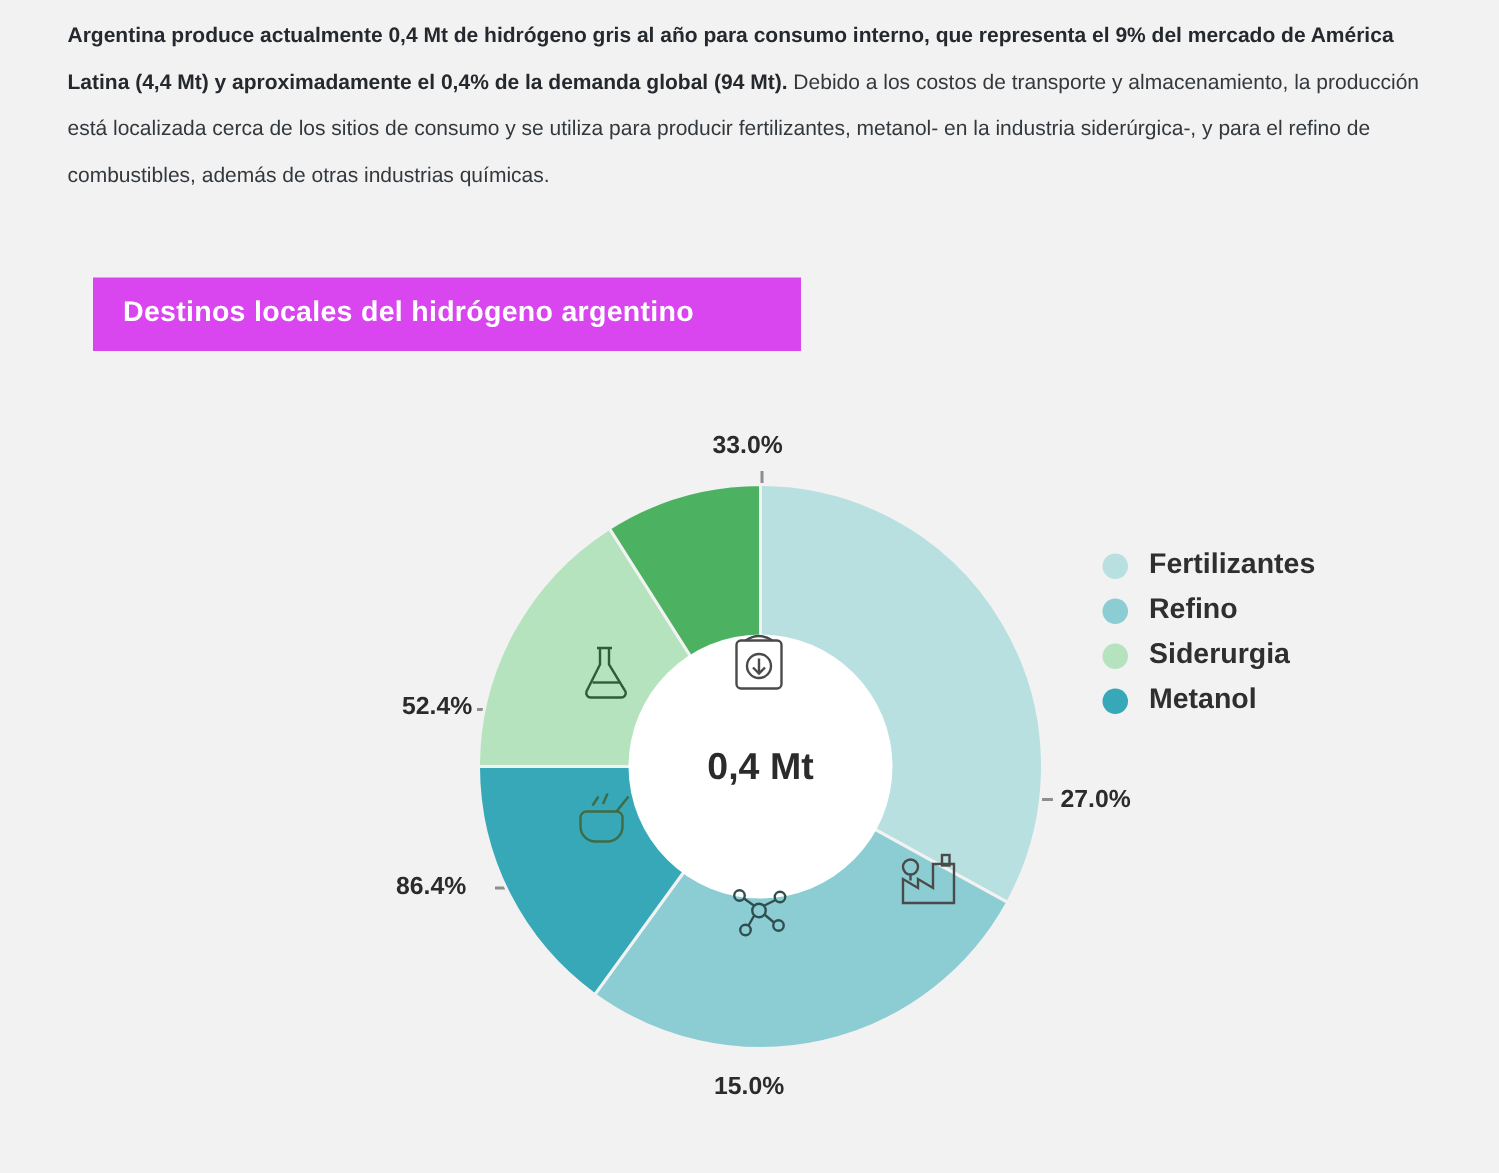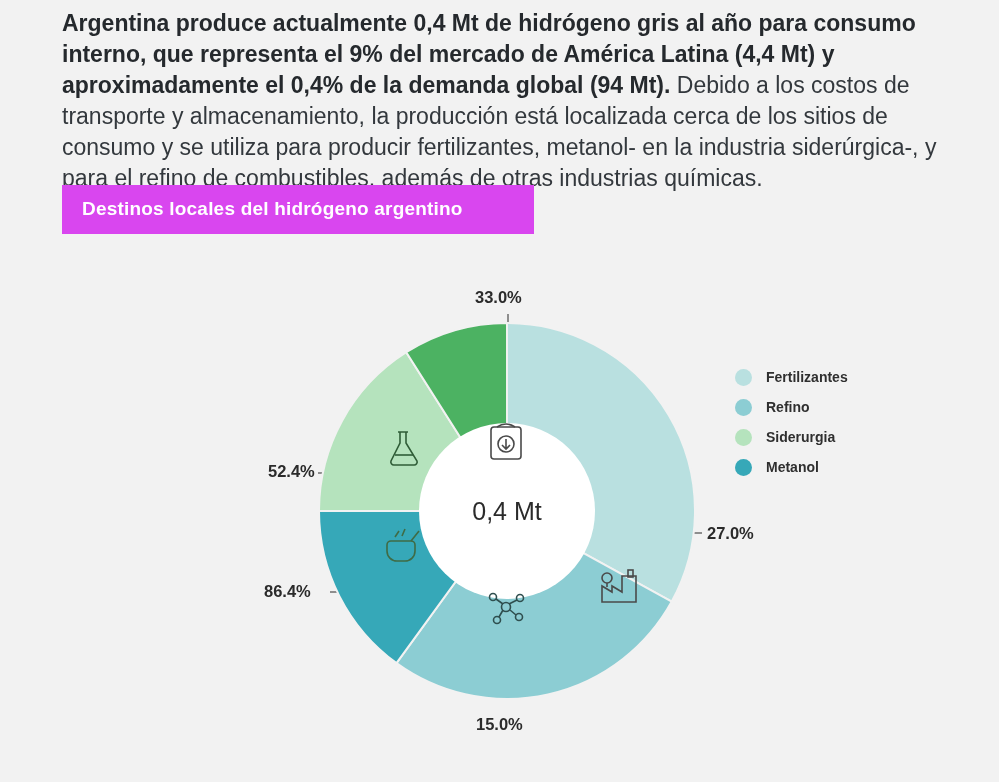--- a/index.html
+++ b/index.html
@@ -12,24 +12,24 @@
     background: #f2f2f2;
     font-family: "Liberation Sans", sans-serif;
     color: #3b3b3b;
     overflow: hidden;
     position: relative;
   }
 
   
   #intro {
     position: absolute;
-    left: 62px;
+    left: 45px;
     top: 8px;
     width: 915px;
-    font-size: 23px;
+    font-size: 14px;
     line-height: 31px;
     color: #33383d;
   }
   #intro .lead {
     font-weight: bold;
     color: #25292d;
   }
 
   
   #banner {
@@ -67,21 +67,21 @@
   #center-label {
     position: absolute;
     left: 0;
     top: 0;
     width: 380px;
     height: 380px;
     display: flex;
     align-items: center;
     justify-content: center;
     font-size: 25px;
-    font-weight: normal;
+    font-weight: bold;
     color: #2b2b2b;
     pointer-events: none;
   }
 
   
   .callout {
     position: absolute;
     font-size: 16.5px;
     font-weight: bold;
     color: #2b2b2b;
@@ -116,21 +116,21 @@
     height: 30px;
   }
   .legend-dot {
     width: 17px;
     height: 17px;
     border-radius: 50%;
     margin-right: 14px;
     flex: 0 0 auto;
   }
   .legend-label {
-    font-size: 14px;
+    font-size: 19px;
     font-weight: bold;
     color: #2f2f2f;
   }
 </style>
 </head>
 <body>
 
 <div id="intro">
   <span class="lead">Argentina produce actualmente 0,4 Mt de hidrógeno gris al año para consumo interno, que representa el 9% del mercado de América Latina (4,4 Mt) y aproximadamente el 0,4% de la demanda global (94 Mt).</span><span> Debido a los costos de transporte y almacenamiento, la producción está localizada cerca de los sitios de consumo y se utiliza para producir fertilizantes, metanol- en la industria siderúrgica-, y para el refino de combustibles, además de otras industrias químicas.</span>
 </div>

